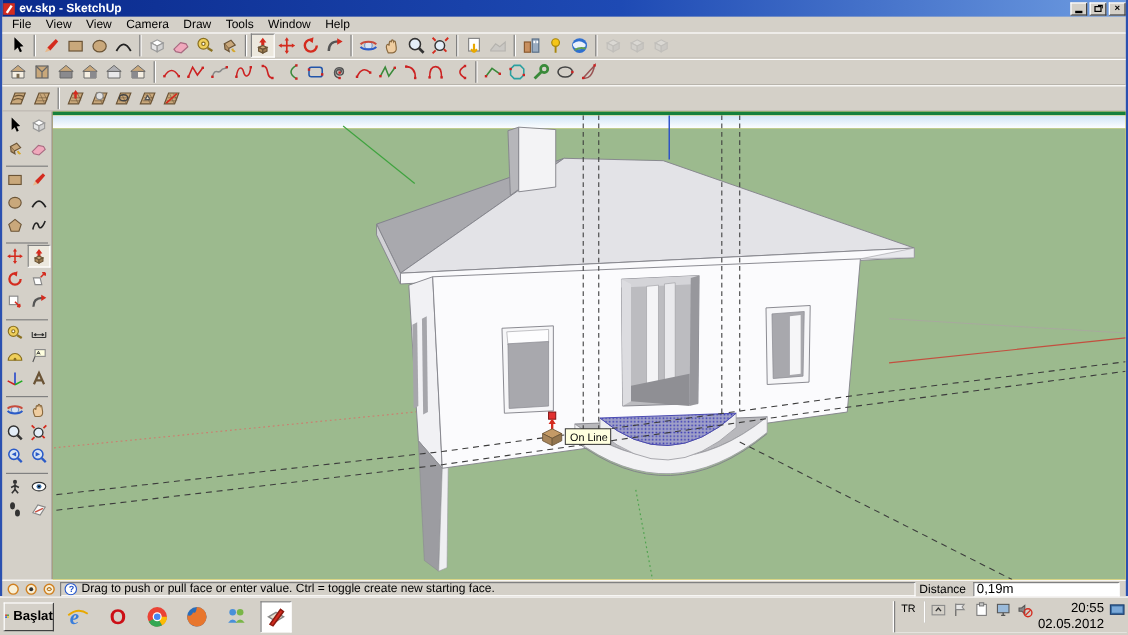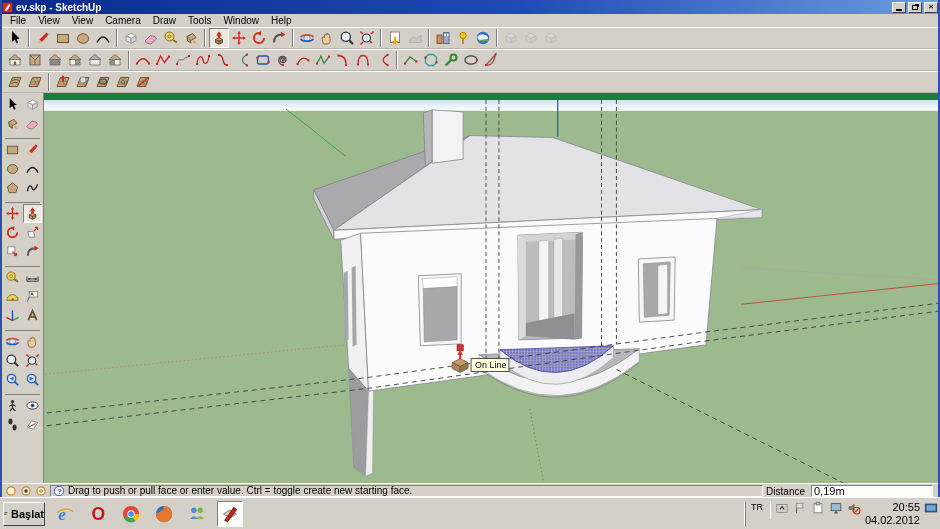--- a/index.html
+++ b/index.html
@@ -28,21 +28,21 @@
   .tb-sep { width:2px; height:18px; border-left:1px solid #808080; border-right:1px solid #FFF; margin:0 3px; flex:none; }
   svg.ic { width:16px; height:16px; display:block; }
 
   .main { display:flex; height:390px; }
   .palette { width:42px; background:#D4D0C8; border-right:1px solid #808080; padding-top:2px; flex:none; }
   .pal-row { display:flex; justify-content:center; gap:1px; }
   .pal-btn { width:19px; height:19px; display:flex; align-items:center; justify-content:center; }
   .pal-btn svg { width:15px; height:15px; }
   .pal-btn.active { border:1px solid; border-color:#808080 #FFF #FFF #808080; background:#ECE8DE; }
   .pal-sep { height:5px; margin:1px 3px; border-bottom:1px solid #808080; }
-  .viewport { flex:1; position:relative; background:#fde047; border-top:7px solid #15803d; }
+  .viewport { flex:1; position:relative; background:#fde047; border-top:3px solid #15803d; }
   .viewport svg { display:block; width:100%; height:100%; }
 
   .statusbar { height:14px; display:flex; align-items:center; gap:3px; background:#D4D0C8; font-size:10px;
     border-top:1px solid #FFFFFF; padding:0 3px; }
   .st-ic svg { width:12px; height:12px; display:block; }
   .status-msg { flex:1; display:flex; align-items:center; gap:3px; height:12px; padding:0 2px;
     border:1px solid; border-color:#808080 #FFF #FFF #808080; background:#D4D0C8; overflow:hidden; white-space:nowrap; }
   .meas { display:flex; align-items:flex-end; gap:6px; padding-right:2px; }
   .meas-box { width:122px; height:12px; background:#FFF; border:1px solid; border-color:#808080 #FFF #FFF #808080;
     font-size:11px; line-height:11px; padding:0 2px; }
@@ -927,21 +927,21 @@
         <span class="tr-ic">
           <svg viewBox="0 0 16 16">
             <path d="M2.5 6.5 L5 6.5 L8 4 L8 12 L5 9.5 L2.5 9.5 Z" fill="#888" stroke="#555"></path>
             <circle cx="11" cy="11" r="3.8" fill="none" stroke="#D42B1E" stroke-width="1.3"></circle>
             <path d="M8.5 13.5 L13.5 8.5" stroke="#D42B1E" stroke-width="1.3"></path>
           </svg>
         </span>
       </span>
     <span class="clock">
       <div>20:55</div>
-      <div>04.02.2012</div>
+      <div>02.05.2012</div>
     </span>
     <span class="tr-ic" id="desk-ic">
         <svg viewBox="0 0 16 16">
           <rect x="1.5" y="3.5" width="13" height="9" fill="#3A6EA5" stroke="#1A3A6A"></rect>
           <rect x="3" y="5" width="10" height="6" fill="#7AA8D8"></rect>
         </svg>
       </span>
   </div>
 </div>
 

